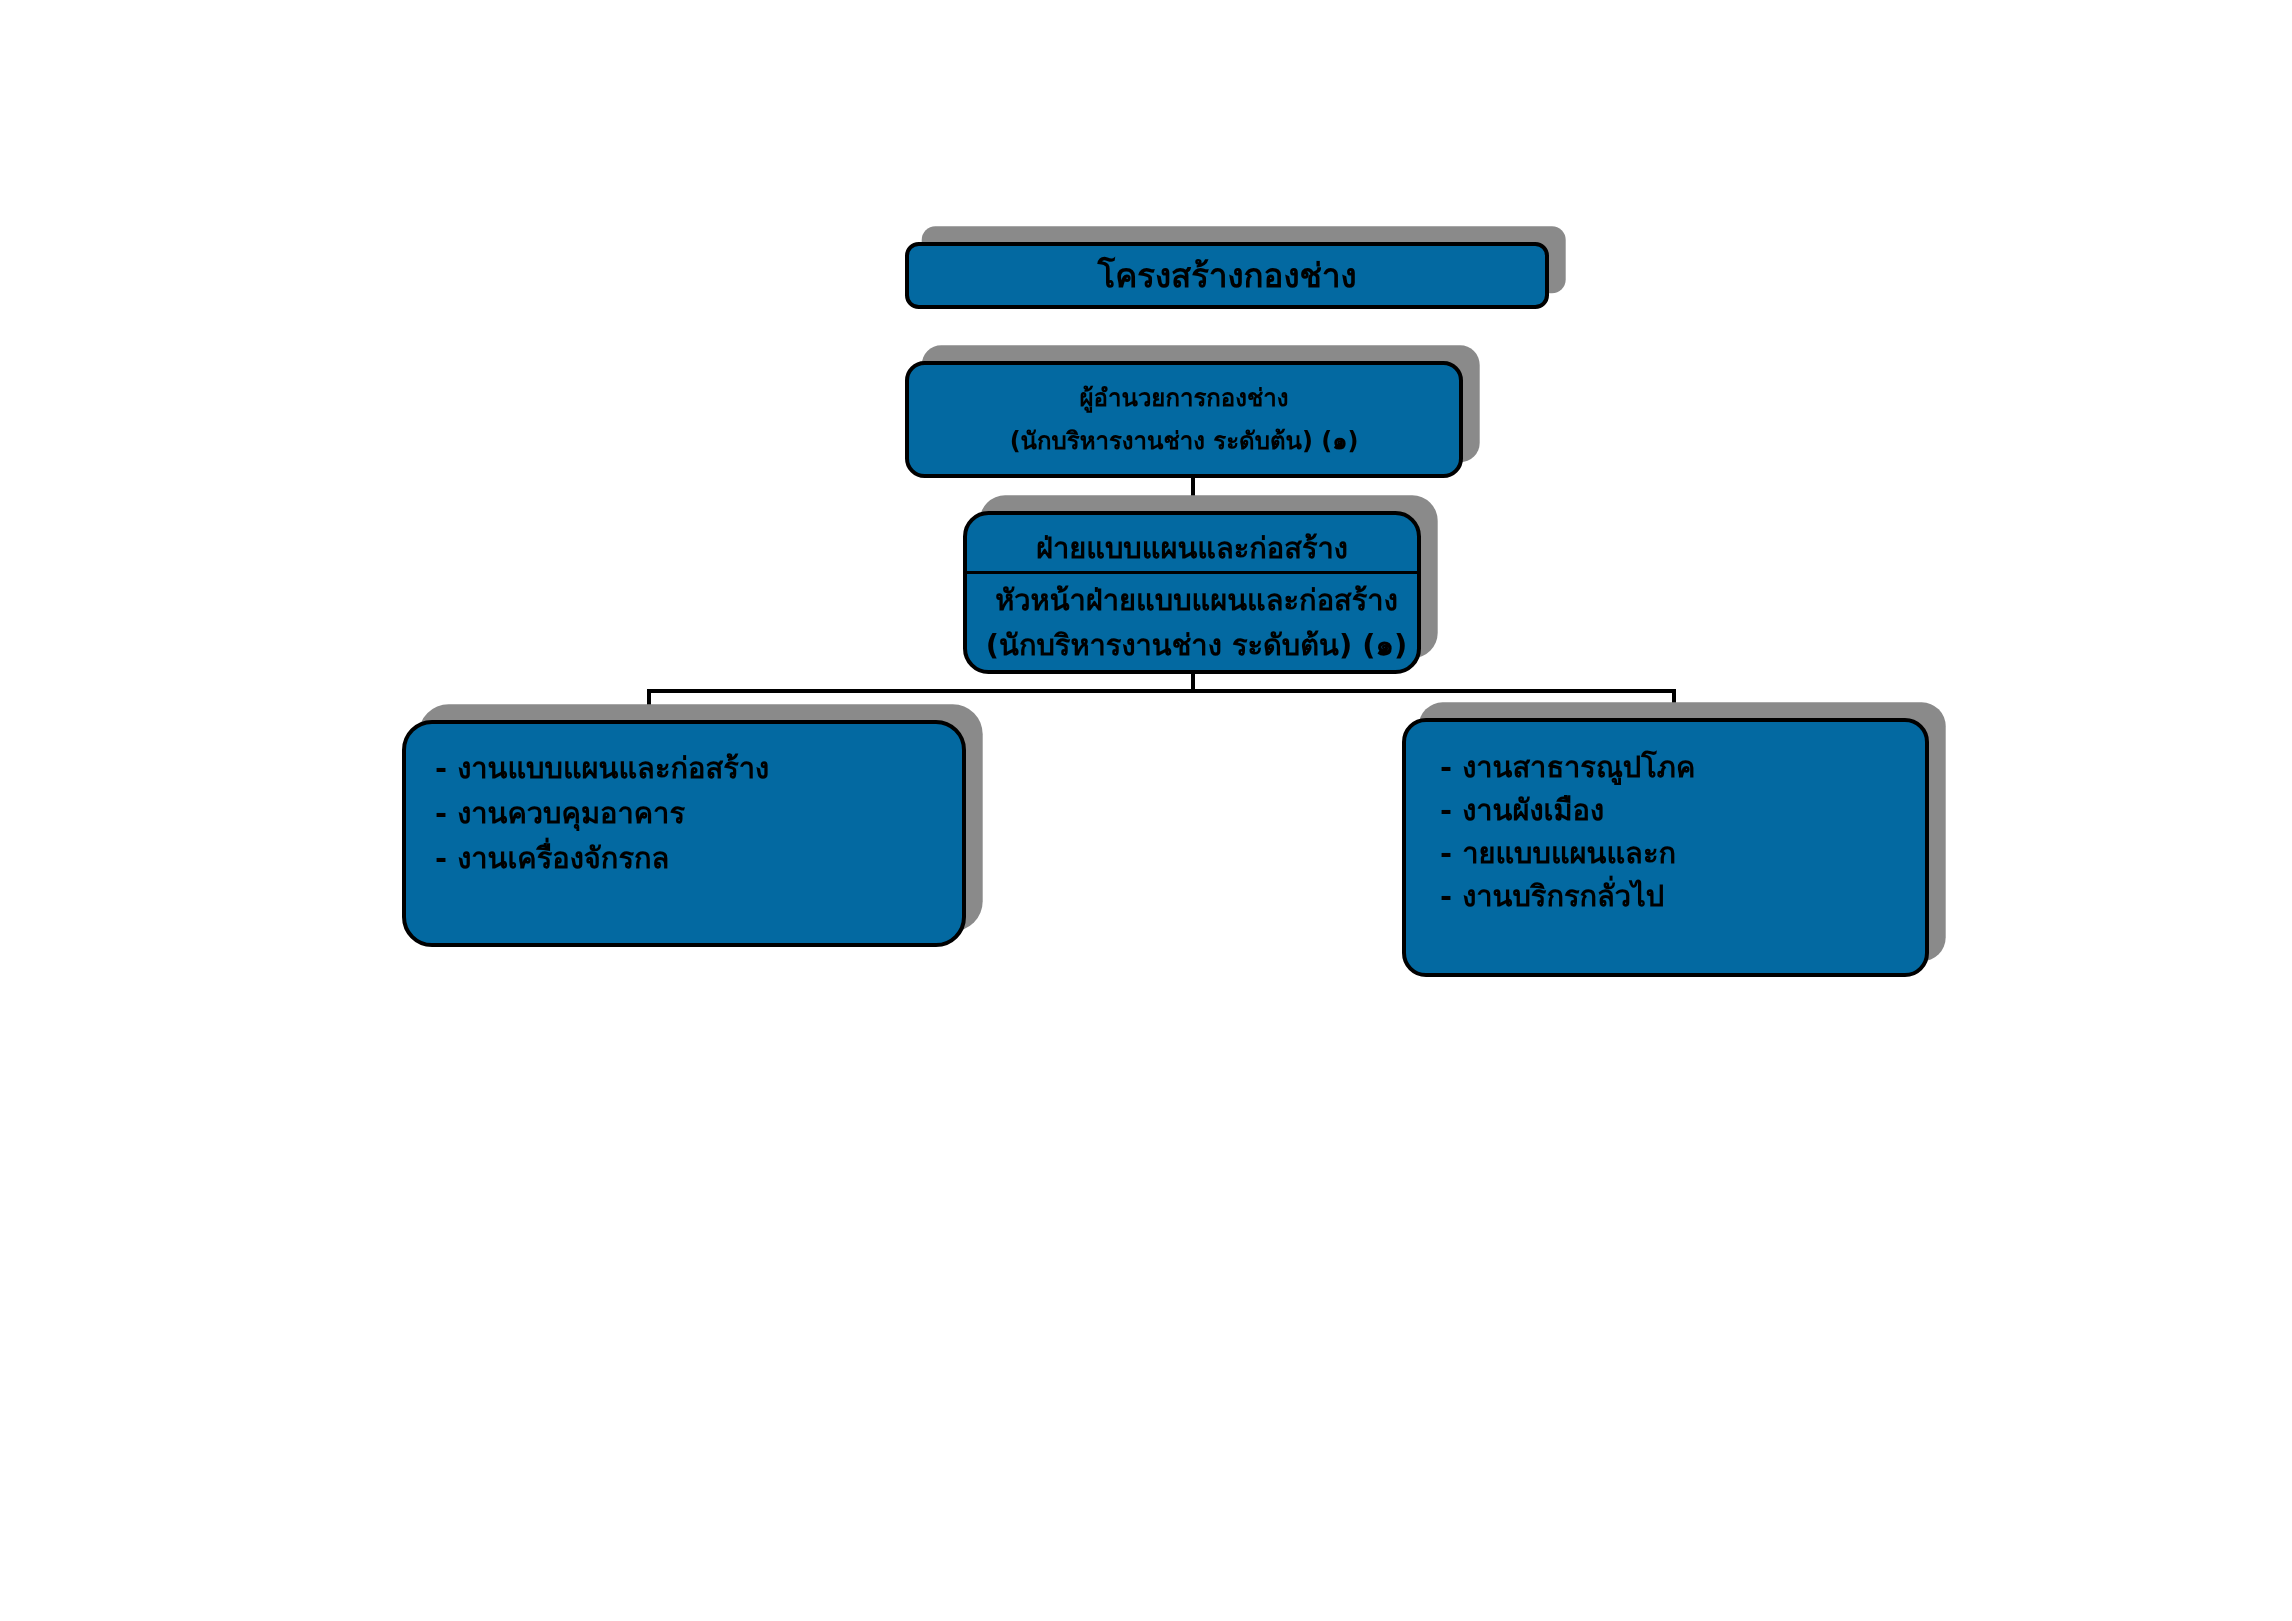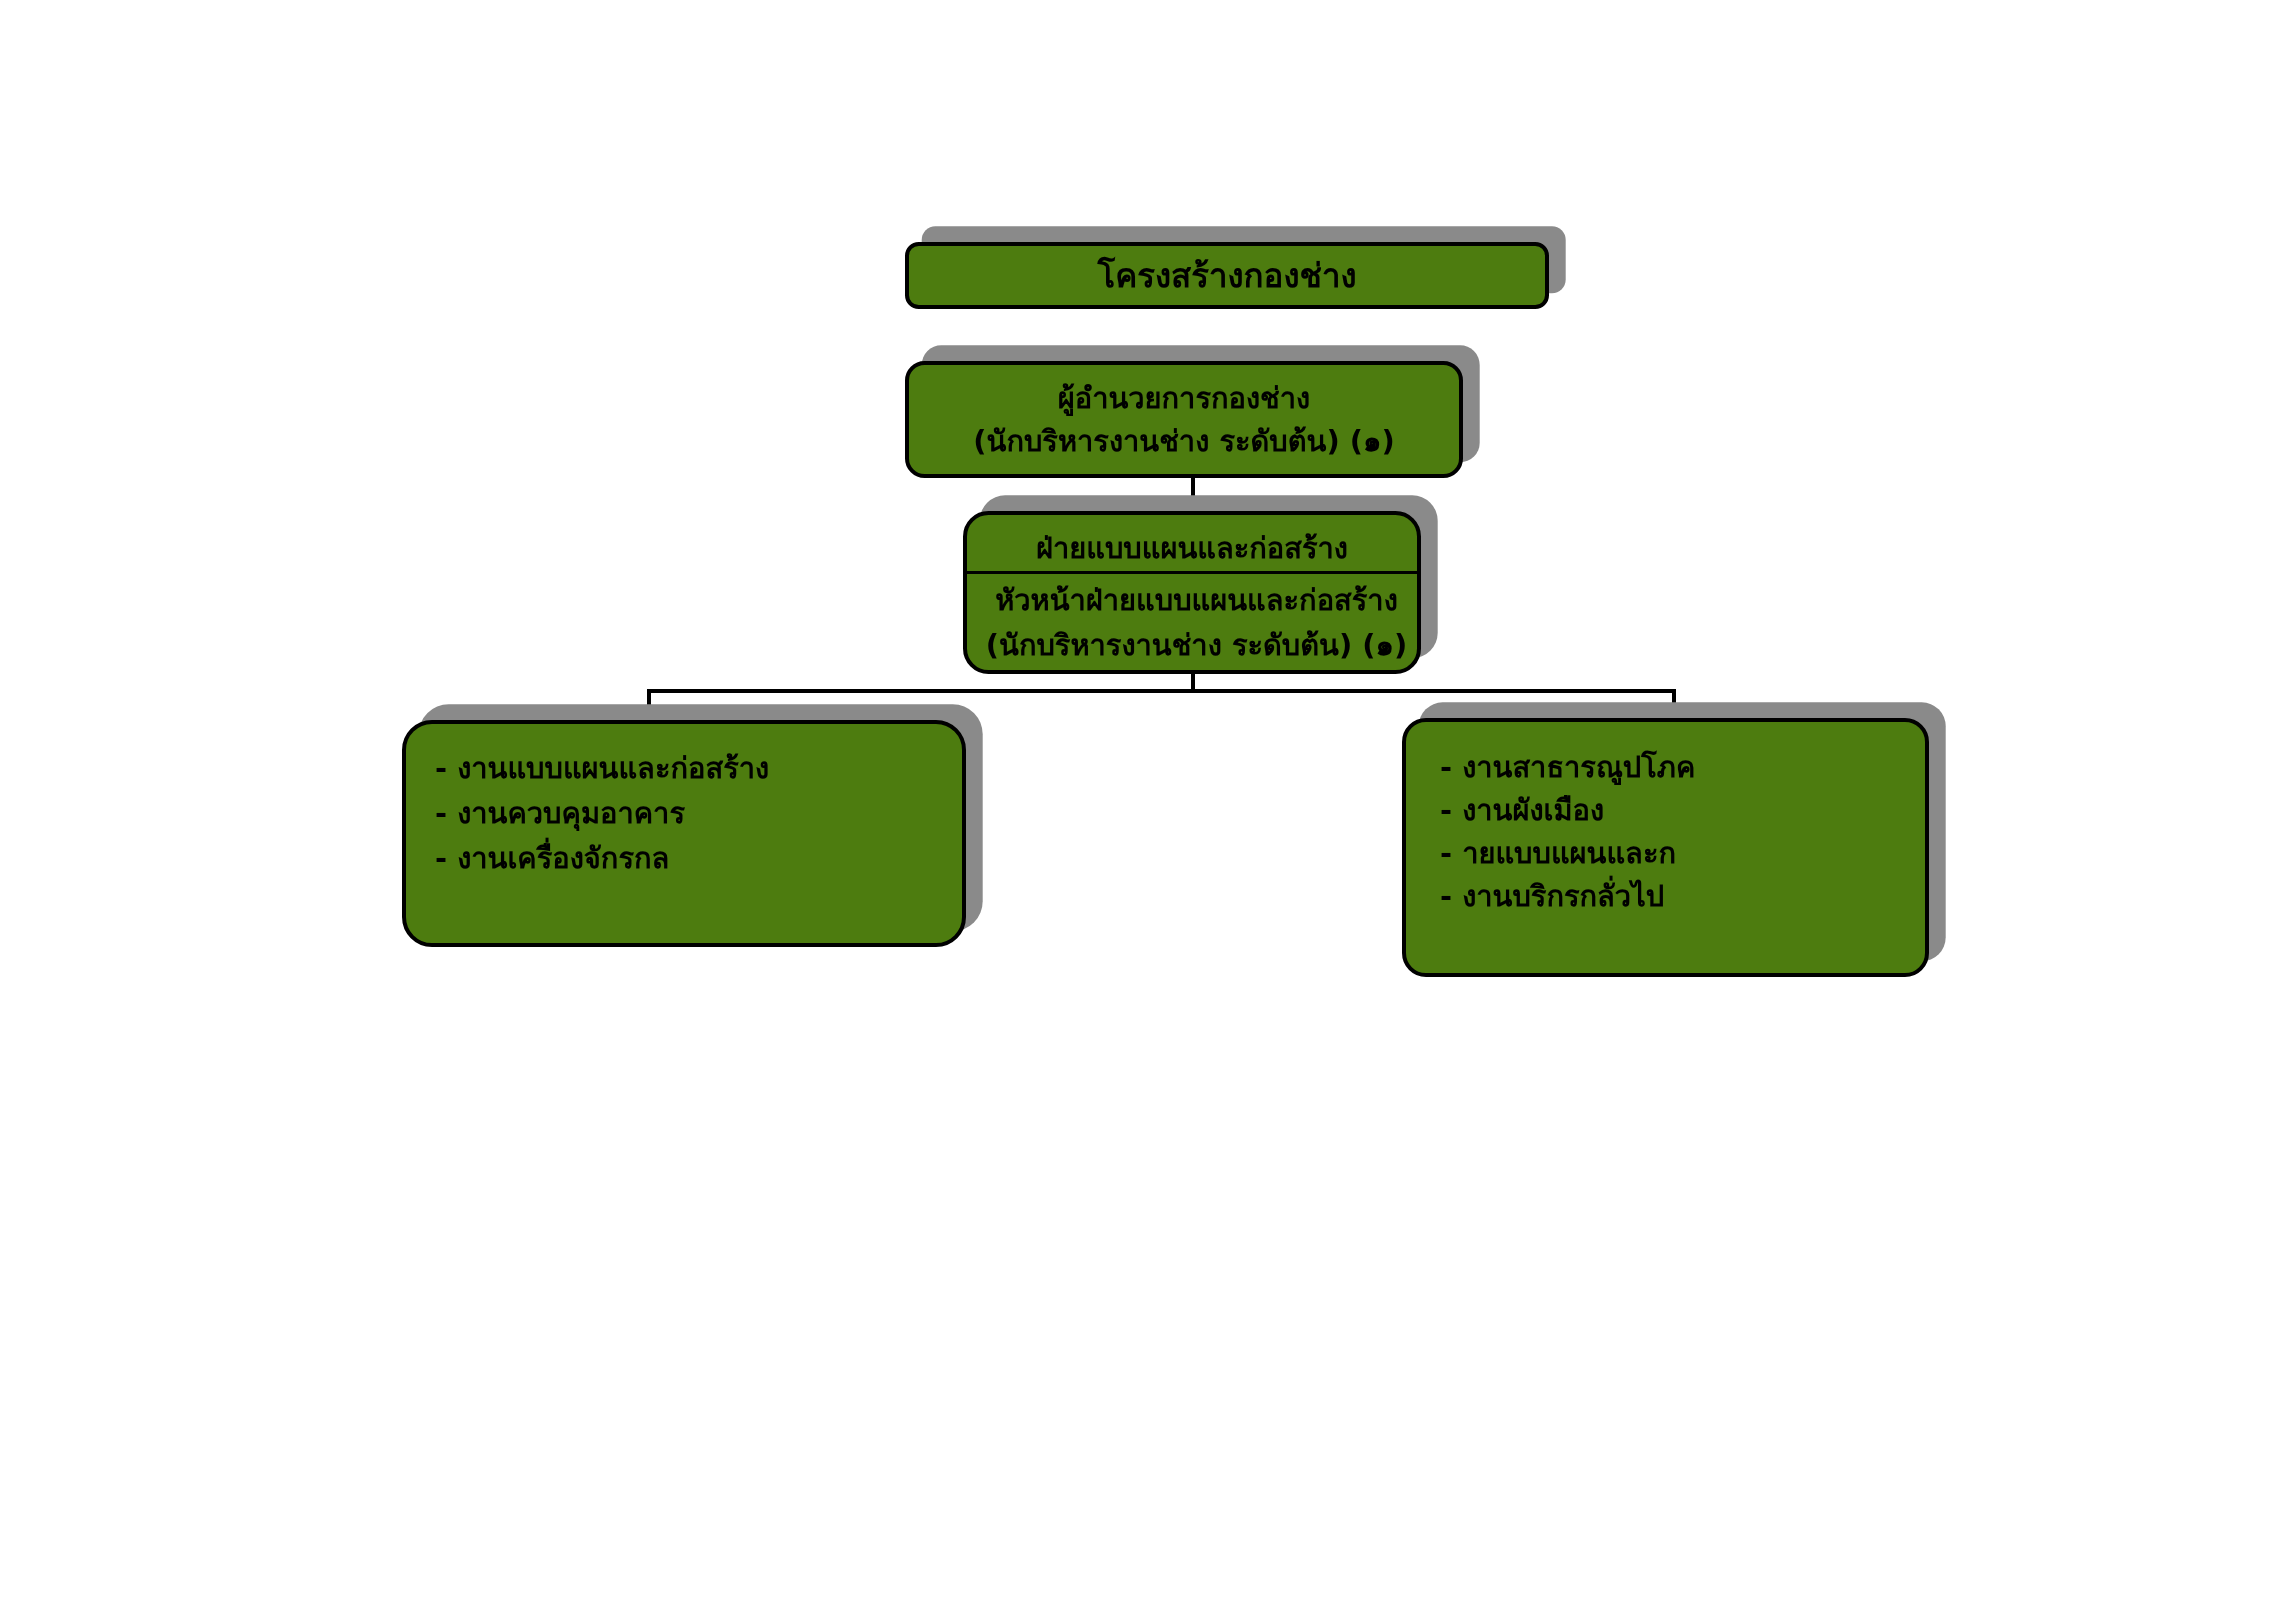--- a/index.html
+++ b/index.html
@@ -12,21 +12,21 @@
     width: 2293px;
     height: 1621px;
     font-family: "DejaVu Sans", sans-serif;
     font-weight: bold;
     color: #000000;
     overflow: hidden;
   }
   .node {
     position: absolute;
     box-sizing: border-box;
-    background: #4d7c0f;
+    background: #0369a1;
     border: 4.9px solid #000000;
     box-shadow: 16.7px -15.7px 0 #8a8a8a;
     z-index: 2;
   }
   .connector {
     position: absolute;
     background: #000000;
     z-index: 1;
   }
   .center-text {
@@ -42,21 +42,21 @@
   #title-box {
     left: 905px; top: 242px; width: 644px; height: 67px;
     border-radius: 13.7px;
     font-size: 33px;
   }
 
   
   #director-box {
     left: 905px; top: 361px; width: 558px; height: 117px;
     border-radius: 19.6px;
-    font-size: 29px;
+    font-size: 24px;
     line-height: 43px;
   }
 
   
   #division-box {
     left: 963px; top: 511px; width: 458px; height: 163px;
     border-radius: 25.5px;
     font-size: 29px;
     overflow: hidden;
   }

